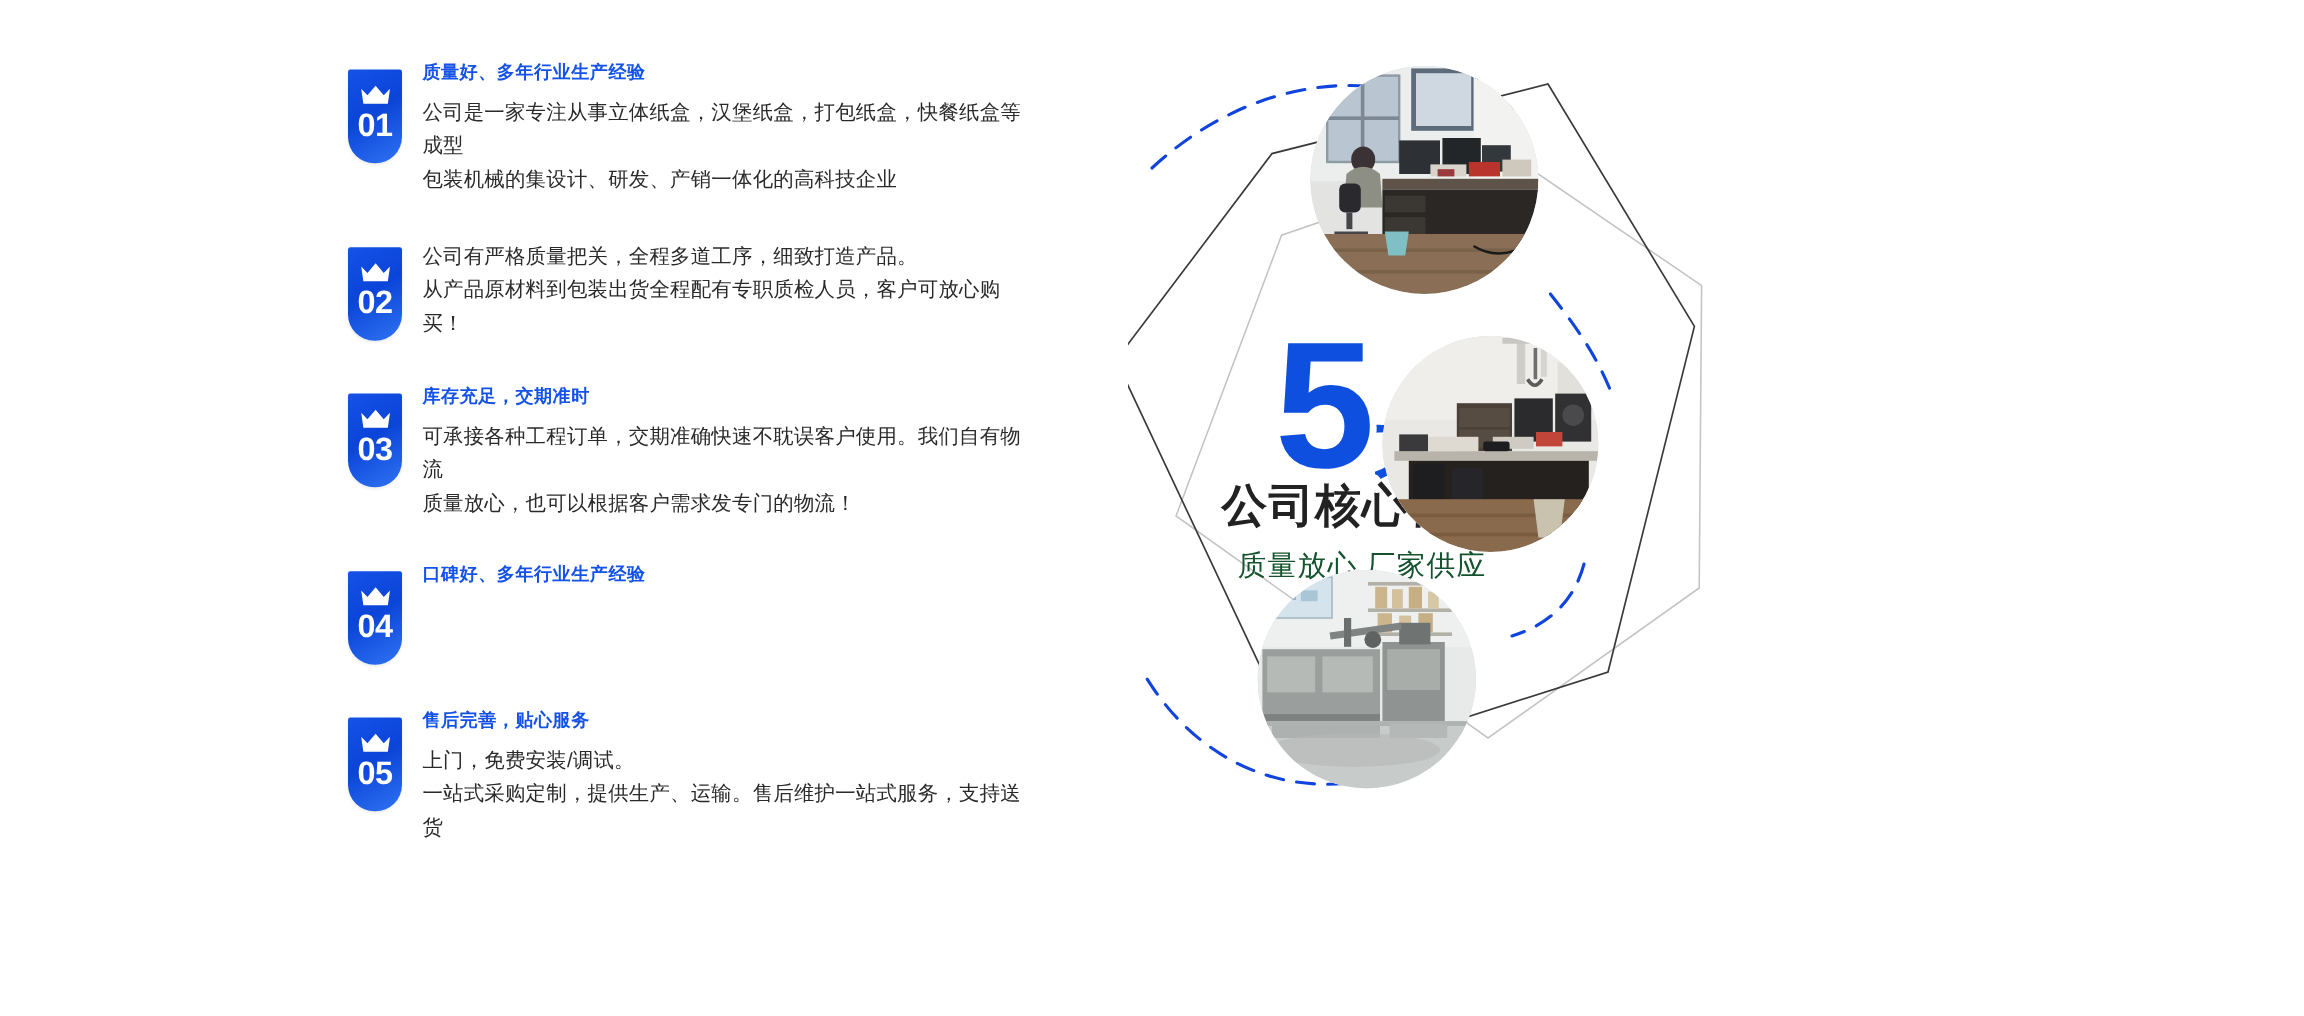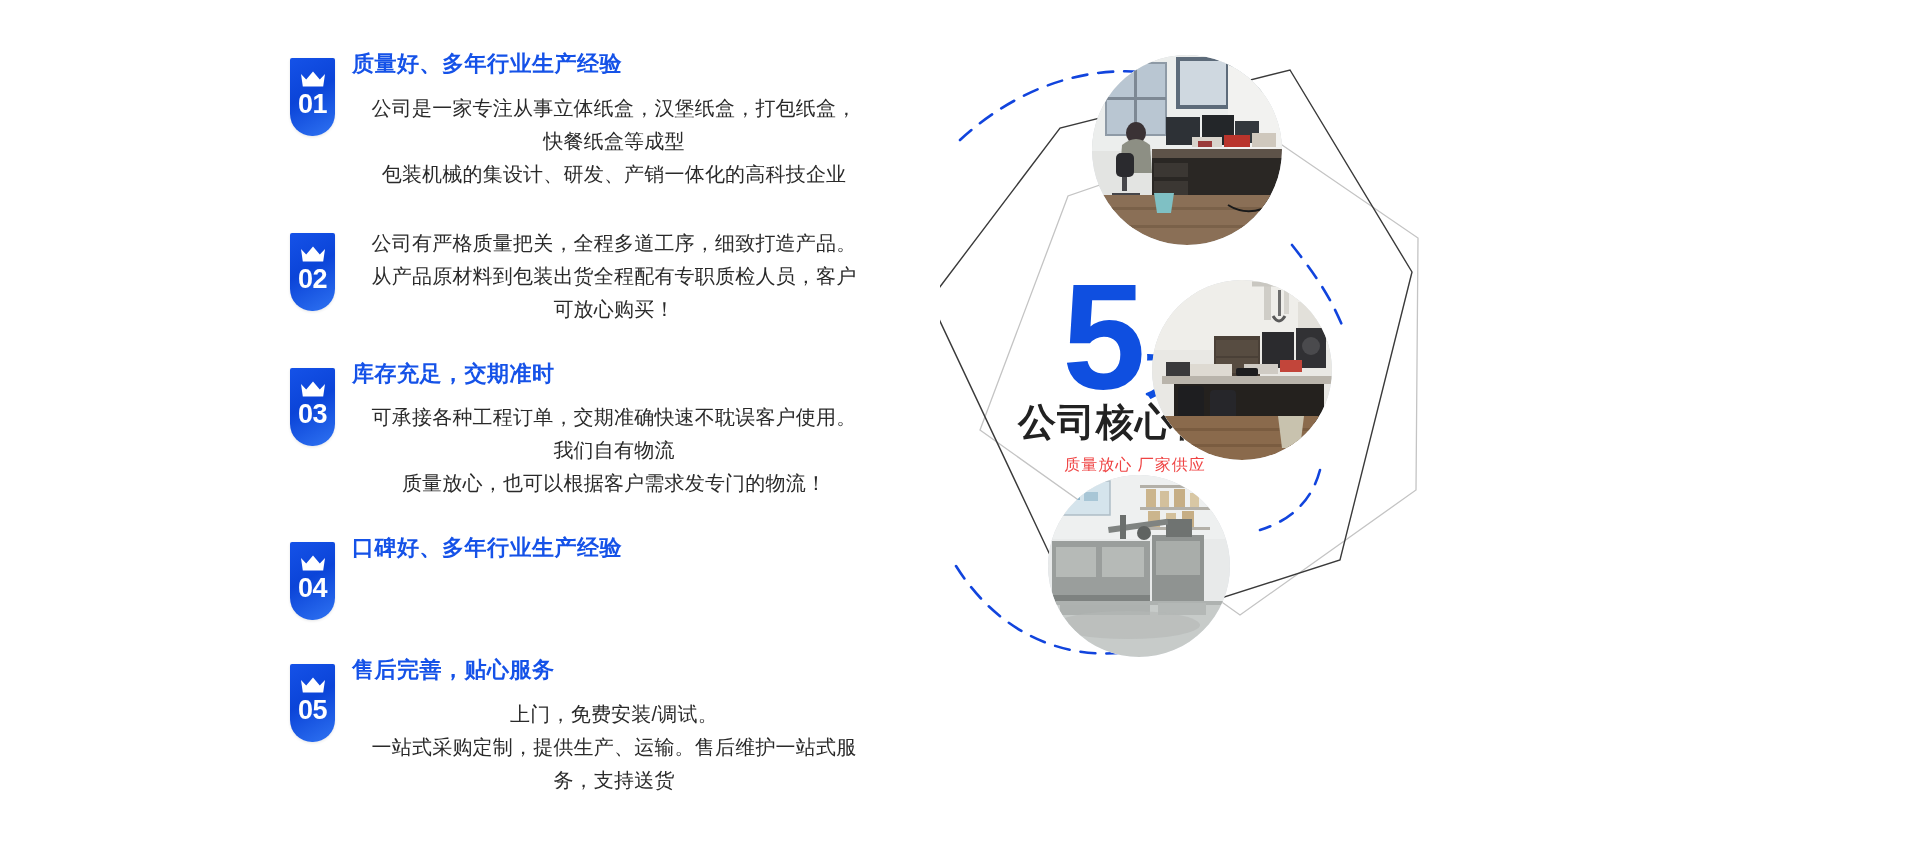--- a/index.html
+++ b/index.html
@@ -63,35 +63,33 @@
     color: #ffffff;
     font-size: 27px;
     font-weight: bold;
     letter-spacing: -0.5px;
     font-family: "Liberation Sans", sans-serif;
     line-height: 1;
   }
 
   .feature .title {
     color: #1552e8;
-    font-size: 22px;
+    font-size: 15px;
     font-weight: bold;
     line-height: 1.25;
     letter-spacing: .5px;
     margin: 0 0 9px 0;
-    font-family: Liberation Mono, monospace;
   }
   .feature .desc {
     color: #2a2a2a;
-    font-size: 20px;
+    font-size: 17px;
     line-height: 1.65;
     letter-spacing: .2px;
-    margin: 12px;
+    margin: 0;
     max-width: 500px;
-    text-align: center;
   }
   .feature .desc .ln { display: block; }
 
   
   .graphic {
     position: absolute;
     left: 940px;
     top: 0;
     width: 980px;
     height: 847px;
@@ -133,22 +131,22 @@
   }
   .center-block .sub1 {
     color: #222222;
     font-size: 38px;
     font-weight: bold;
     letter-spacing: 1px;
     line-height: 1.1;
     margin-top: -4px;
   }
   .center-block .sub2 {
-    color: #ef4444;
-    font-size: 16px;
+    color: #14532d;
+    font-size: 24px;
     font-weight: normal;
     letter-spacing: 1px;
     margin-top: 11px;
   }
 
   
   .photo {
     position: absolute;
     border-radius: 50%;
     overflow: hidden;

